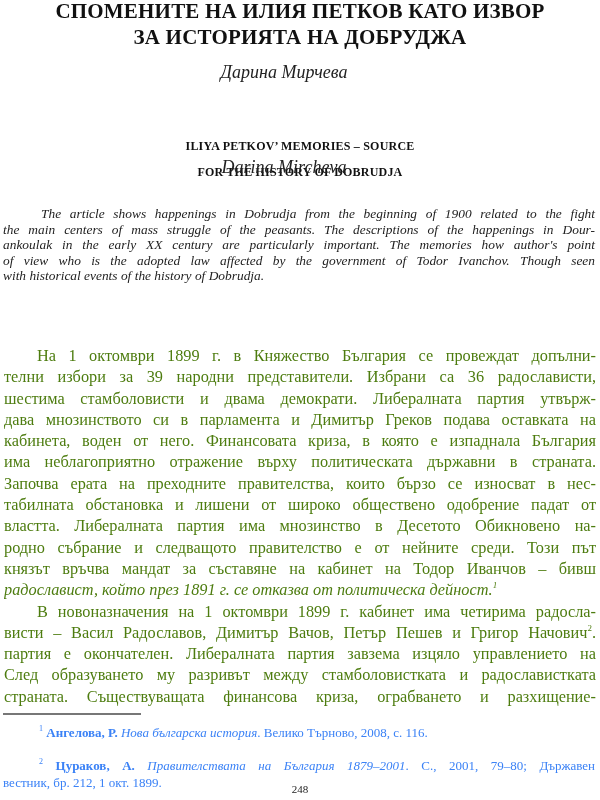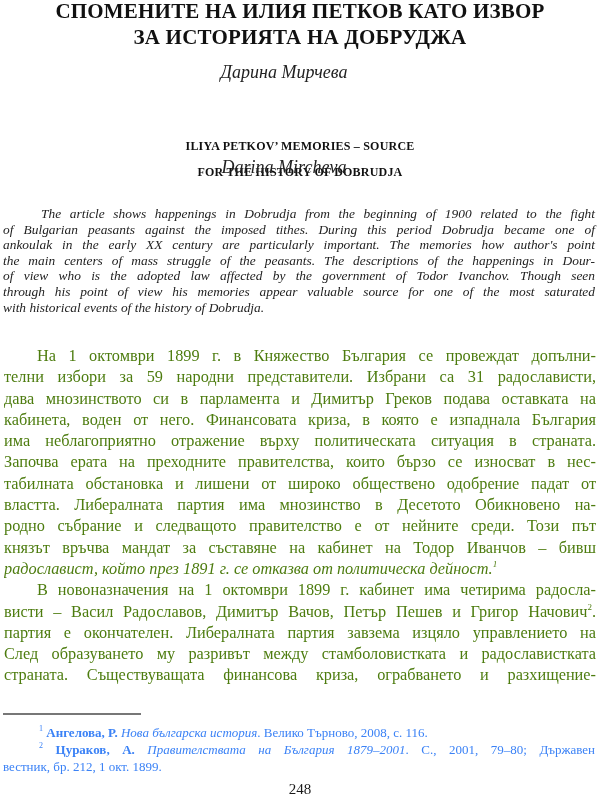--- a/index.html
+++ b/index.html
@@ -41,26 +41,26 @@
     .fn-rule {
       position: absolute; left: 3px; top: 713px; width: 138px; height: 2px;
       background: #777;
     }
     .footnotes {
       position: absolute; left: 3px; top: 724px; width: 592px;
       font-size: 13px; line-height: 17px; color: #3b82f6;
     }
     .footnotes .fn { display: block; white-space: nowrap; }
     .footnotes .fn.indent { padding-left: 36px; }
-    .footnotes .fn.just { text-align: justify; text-align-last: justify; }
+    .footnotes .fn.just { text-align: justify; text-align-last: justify; margin-top: 16px; }
     .footnotes b { font-weight: bold; }
     .footnotes sup { font-size: 8px; vertical-align: 6px; }
     .page-number {
       position: absolute; left: 0; top: 779px; width: 600px; text-align: center;
-      font-size: 15px; line-height: 20px; color: #1a1a1a;
+      font-size: 11px; line-height: 20px; color: #1a1a1a;
     }
   </style>
 </head>
 <body>
 
 <div class="page">
 
   <div class="title title-bg">
     <div>СПОМЕНИТЕ НА ИЛИЯ ПЕТКОВ КАТО ИЗВОР</div>
     <div>ЗА ИСТОРИЯТА НА ДОБРУДЖА</div>
@@ -70,34 +70,33 @@
 
   <div class="title title-en">
     <div>ILIYA PETKOV’ MEMORIES – SOURCE</div>
     <div>FOR THE HISTORY OF DOBRUDJA</div>
   </div>
 
   <div class="author author-en">Darina Mircheva</div>
 
   <div class="abstract">
     <span class="ln" style="padding-left:38px">The article shows happenings in Dobrudja from the beginning of 1900 related to the fight</span>
-    <span class="ln">of Bulgarian peasants against the imposed tithes. During this period Dobrudja became one of</span>
+    <span class="ln">the main centers of mass struggle of the peasants. The descriptions of the happenings in Dour-</span>
     <span class="ln">ankoulak in the early XX century are particularly important. The memories how author's point</span>
-    <span class="ln">the main centers of mass struggle of the peasants. The descriptions of the happenings in Dour-</span>
     <span class="ln">of view who is the adopted law affected by the government of Todor Ivanchov. Though seen</span>
-    <span class="ln">through his point of view his memories appear valuable source for one of the most saturated</span>
     <span class="ln last">with historical events of the history of Dobrudja.</span>
   </div>
 
   <div class="body-text">
     <span class="ln indent">На 1 октомври 1899 г. в Княжество България се провеждат допълни-</span>
-    <span class="ln">телни избори за 59 народни представители. Избрани са 31 радослависти,</span>
+    <span class="ln">телни избори за 39 народни представители. Избрани са 36 радослависти,</span>
+    <span class="ln">шестима стамболовисти и двама демократи. Либералната партия утвърж-</span>
     <span class="ln">дава мнозинството си в парламента и Димитър Греков подава оставката на</span>
     <span class="ln">кабинета, воден от него. Финансовата криза, в която е изпаднала България</span>
-    <span class="ln">има неблагоприятно отражение върху политическата ситуация в страната.</span>
+    <span class="ln">има неблагоприятно отражение върху политическата държавни в страната.</span>
     <span class="ln">Започва ерата на преходните правителства, които бързо се износват в нес-</span>
     <span class="ln">табилната обстановка и лишени от широко обществено одобрение падат от</span>
     <span class="ln">властта. Либералната партия има мнозинство в Десетото Обикновено на-</span>
     <span class="ln">родно събрание и следващото правителство е от нейните среди. Този път</span>
     <span class="ln">князът връчва мандат за съставяне на кабинет на Тодор Иванчов – бивш</span>
     <span class="ln last"><span>радославист, който през 1891 г. се отказва от политическа дейност.</span><sup>1</sup></span>
     <span class="ln indent">В новоназначения на 1 октомври 1899 г. кабинет има четирима радосла-</span>
     <span class="ln"><span>висти – Васил Радославов, Димитър Вачов, Петър Пешев и Григор Начович</span><sup>2</sup><span>.</span></span>
     <span class="ln">партия е окончателен. Либералната партия завзема изцяло управлението на</span>
     <span class="ln">След образуването му разривът между стамболовистката и радославистката</span>

